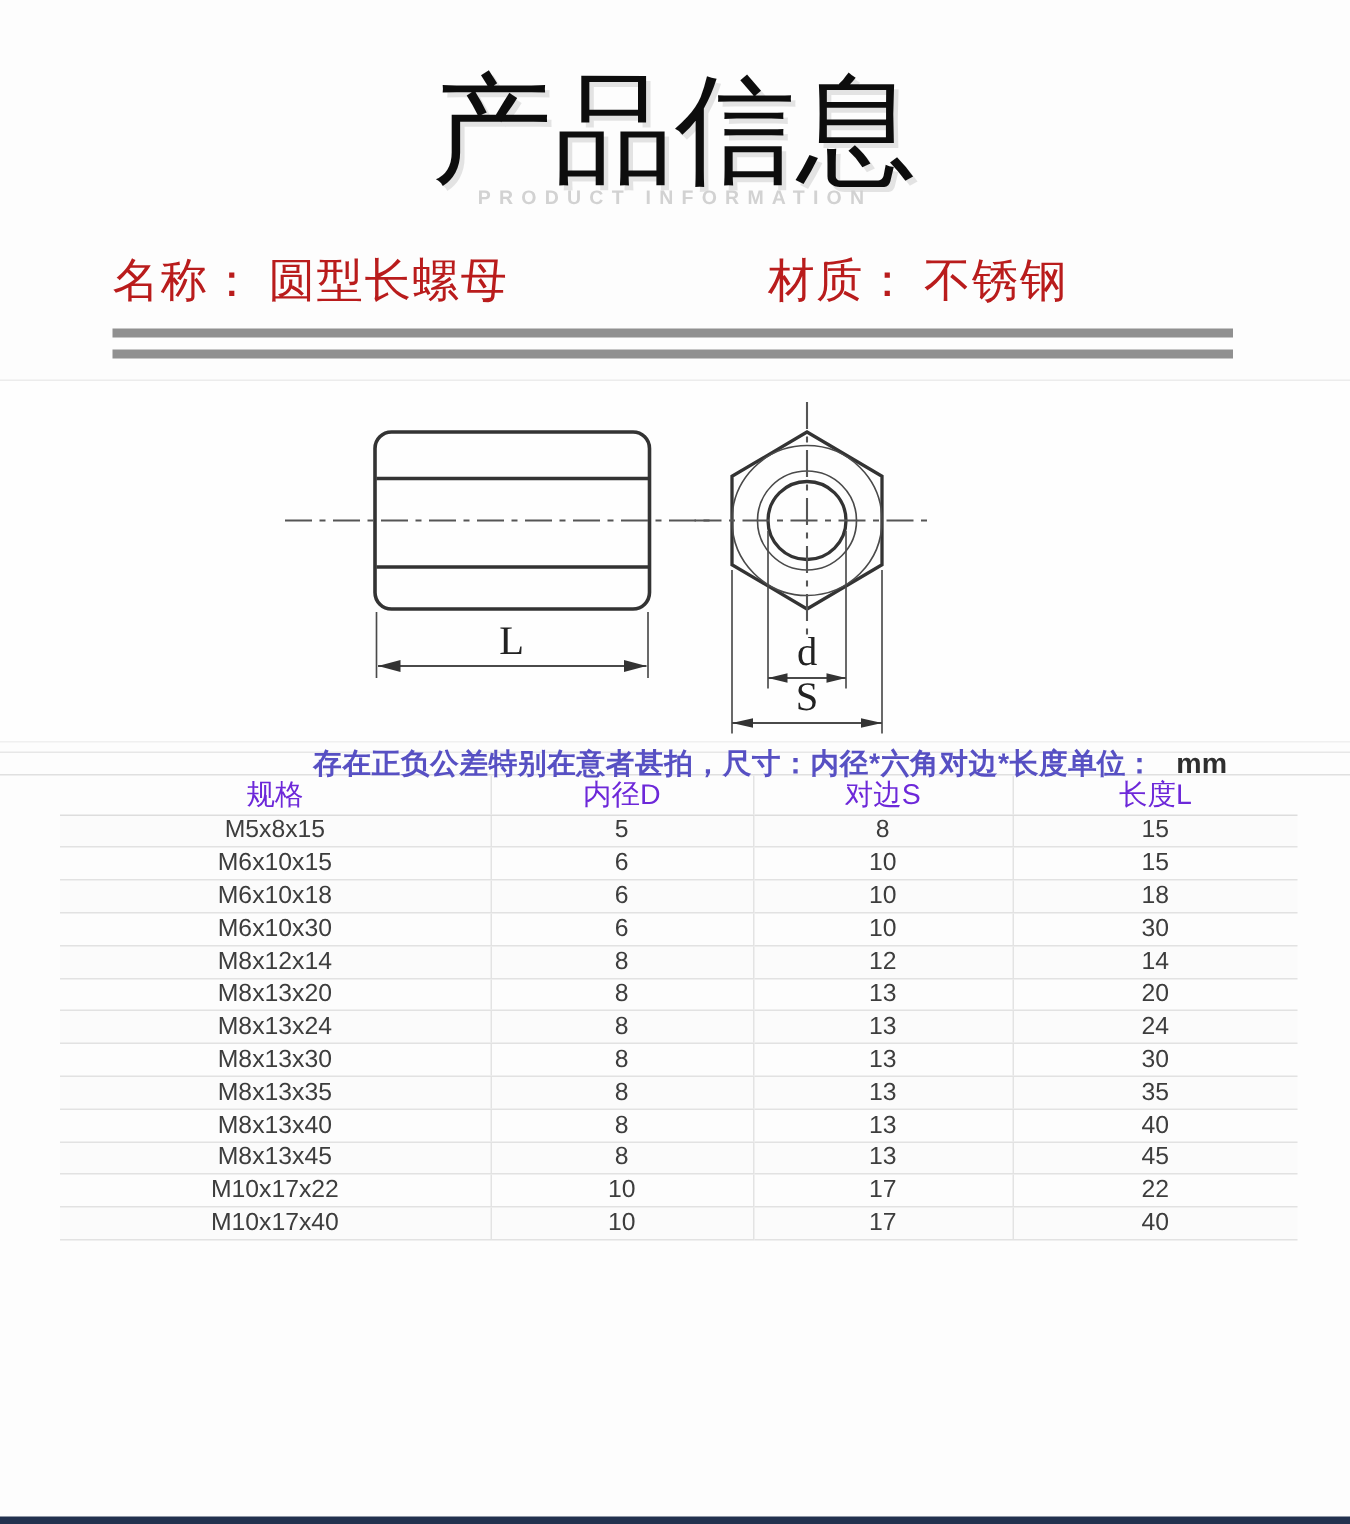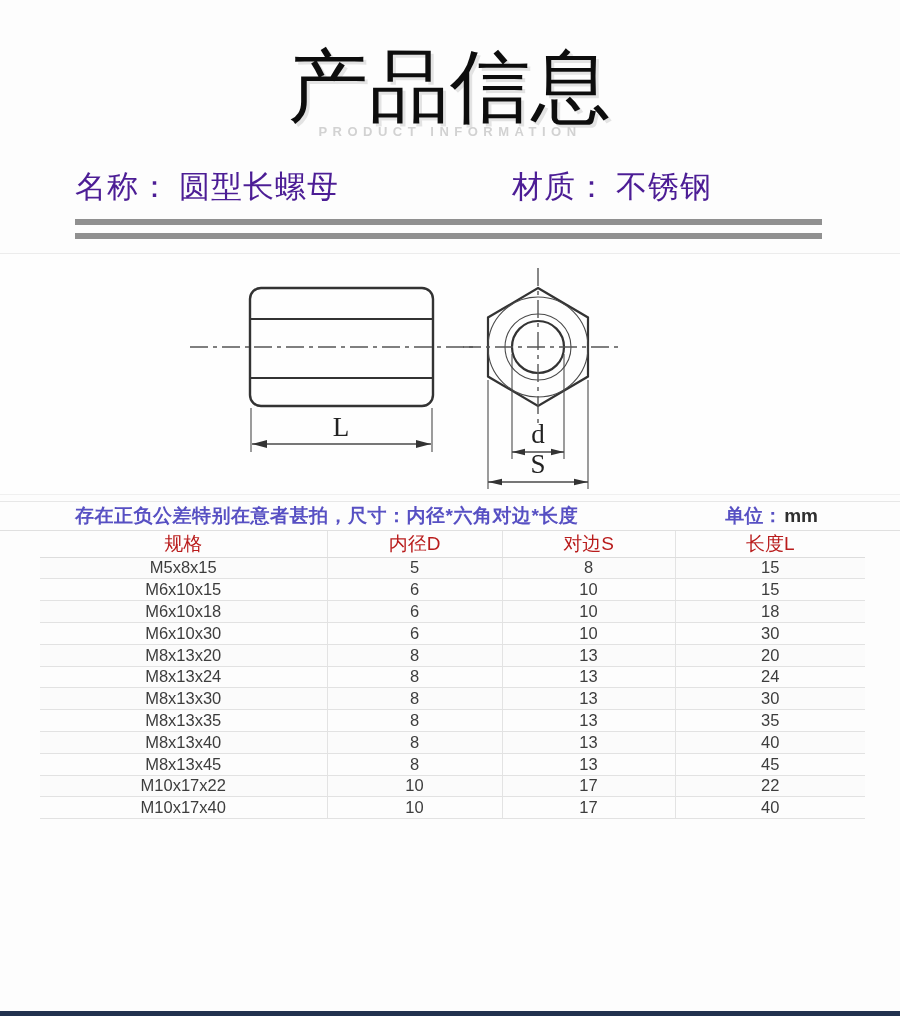--- a/index.html
+++ b/index.html
@@ -20,51 +20,51 @@
     text-shadow: 3px 3px 0 rgba(0,0,0,0.10);
   }
   .hdr .sub {
     margin-top: -8px;
     font-size: 13px; font-weight: 600;
     letter-spacing: 5.5px; color: #d2d2d2;
   }
   
   .fields { margin: 20px 78px 0 75px; }
   .field-row { display: flex; align-items: center; height: 56px; }
-  .field { display: flex; align-items: baseline; font-size: 31px; font-weight: 500; color: #4c1d95; }
+  .field { display: flex; align-items: baseline; font-size: 31px; font-weight: 500; color: #b91c1c; }
   .field.left { width: 437px; flex: none; }
   .flabel { letter-spacing: 1px; }
   .fvalue { margin-left: 8px; letter-spacing: 1px; }
   .divider { height: 6px; background: #909090; width: 747px; margin-top: 4px; margin-bottom: 8px; }
   
   .drawing {
     position: relative; height: 242px; margin-top: 14px;
     border-top: 1px solid #ececec; border-bottom: 1px solid #f0f0f0;
     background: #fefefe;
   }
   .drawing svg { position: absolute; left: 85px; top: 2px; }
   .dline { stroke: #333; fill: none; }
   .thin  { stroke: #4a4a4a; fill: none; }
   .cline { stroke: #555; fill: none; stroke-dasharray: 18 5 4 5; }
   .dimtxt { font-family: "Liberation Serif", serif; font-size: 27px; fill: #222; text-anchor: middle; }
   
   .tbl-sec { margin-top: 6px; }
   .note-row {
-    display: flex; justify-content: space-between; align-items: center;
-    height: 30px; padding: 0 82px 0 75px;
+    display: flex; justify-content: flex-end; align-items: center;
+    height: 16px; padding: 0 82px 0 75px;
     border-top: 1px solid #e7e7e7; border-bottom: 1px solid #e0e0e0;
     font-size: 19px; font-weight: 600;
   }
   .note-txt { color: #5750c3; letter-spacing: 0.5px; }
   .unit-wrap { color: #5750c3; }
-  .unit-mm { color: #2f2f2f; margin-left: 2px; }
+  .unit-mm { color: #2f2f2f; margin-left: 15px; }
   table { border-collapse: collapse; margin-left: 40px; width: 825px; table-layout: fixed; }
   col.c1 { width: 287px; } col.c2 { width: 175px; } col.c3 { width: 173px; } col.c4 { width: 190px; }
   th {
-    font-size: 19px; font-weight: 500; color: #b91c1c;
+    font-size: 19px; font-weight: 500; color: #6d28d9;
     height: 25px; text-align: center;
     border-bottom: 1px solid #ddd;
   }
   td {
     font-size: 16.5px; color: #3d3d3d;
     height: 21.8px; text-align: center;
     border-bottom: 1px solid #e2e2e2;
   }
   th + th, td + td { border-left: 1px solid #e3e3e3; }
   tbody tr:nth-child(odd) { background: #fbfbfb; }
@@ -180,20 +180,26 @@
             <td>10</td>
             <td>18</td>
           </tr>
           <tr>
             <td>M6x10x30</td>
             <td>6</td>
             <td>10</td>
             <td>30</td>
           </tr>
           <tr>
+            <td>M8x12x14</td>
+            <td>8</td>
+            <td>12</td>
+            <td>14</td>
+          </tr>
+          <tr>
             <td>M8x13x20</td>
             <td>8</td>
             <td>13</td>
             <td>20</td>
           </tr>
           <tr>
             <td>M8x13x24</td>
             <td>8</td>
             <td>13</td>
             <td>24</td>

